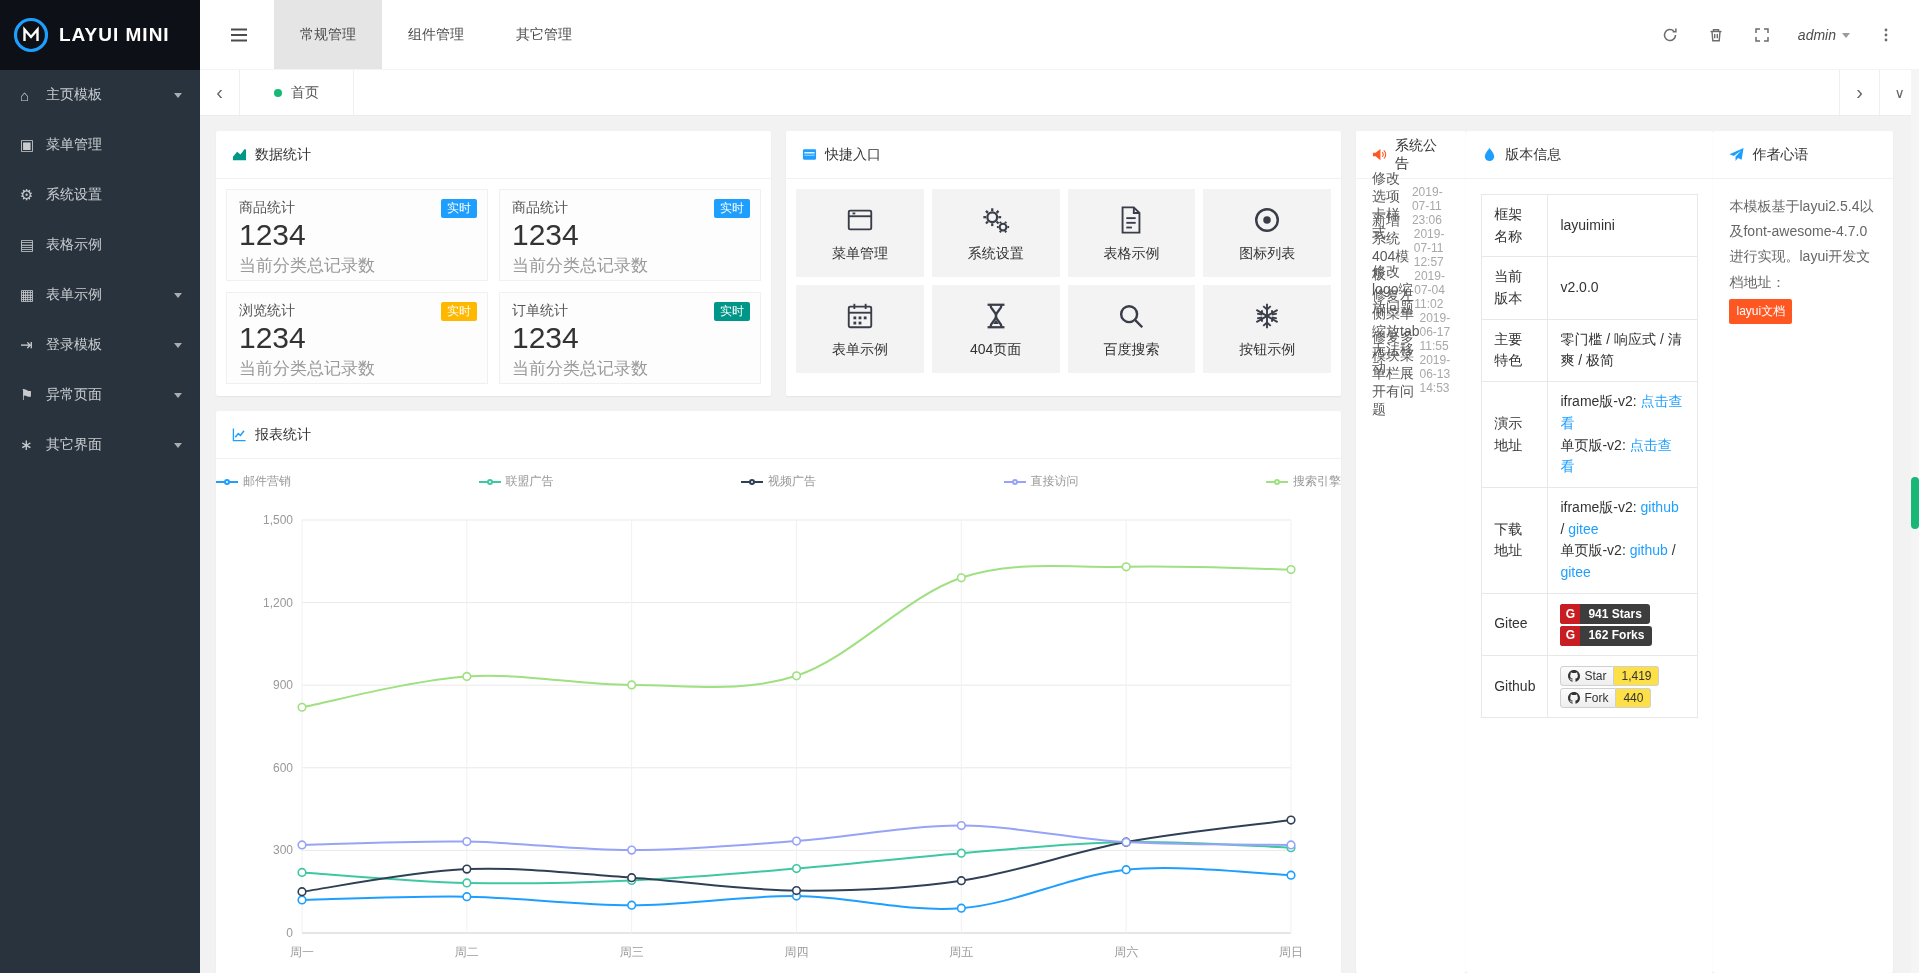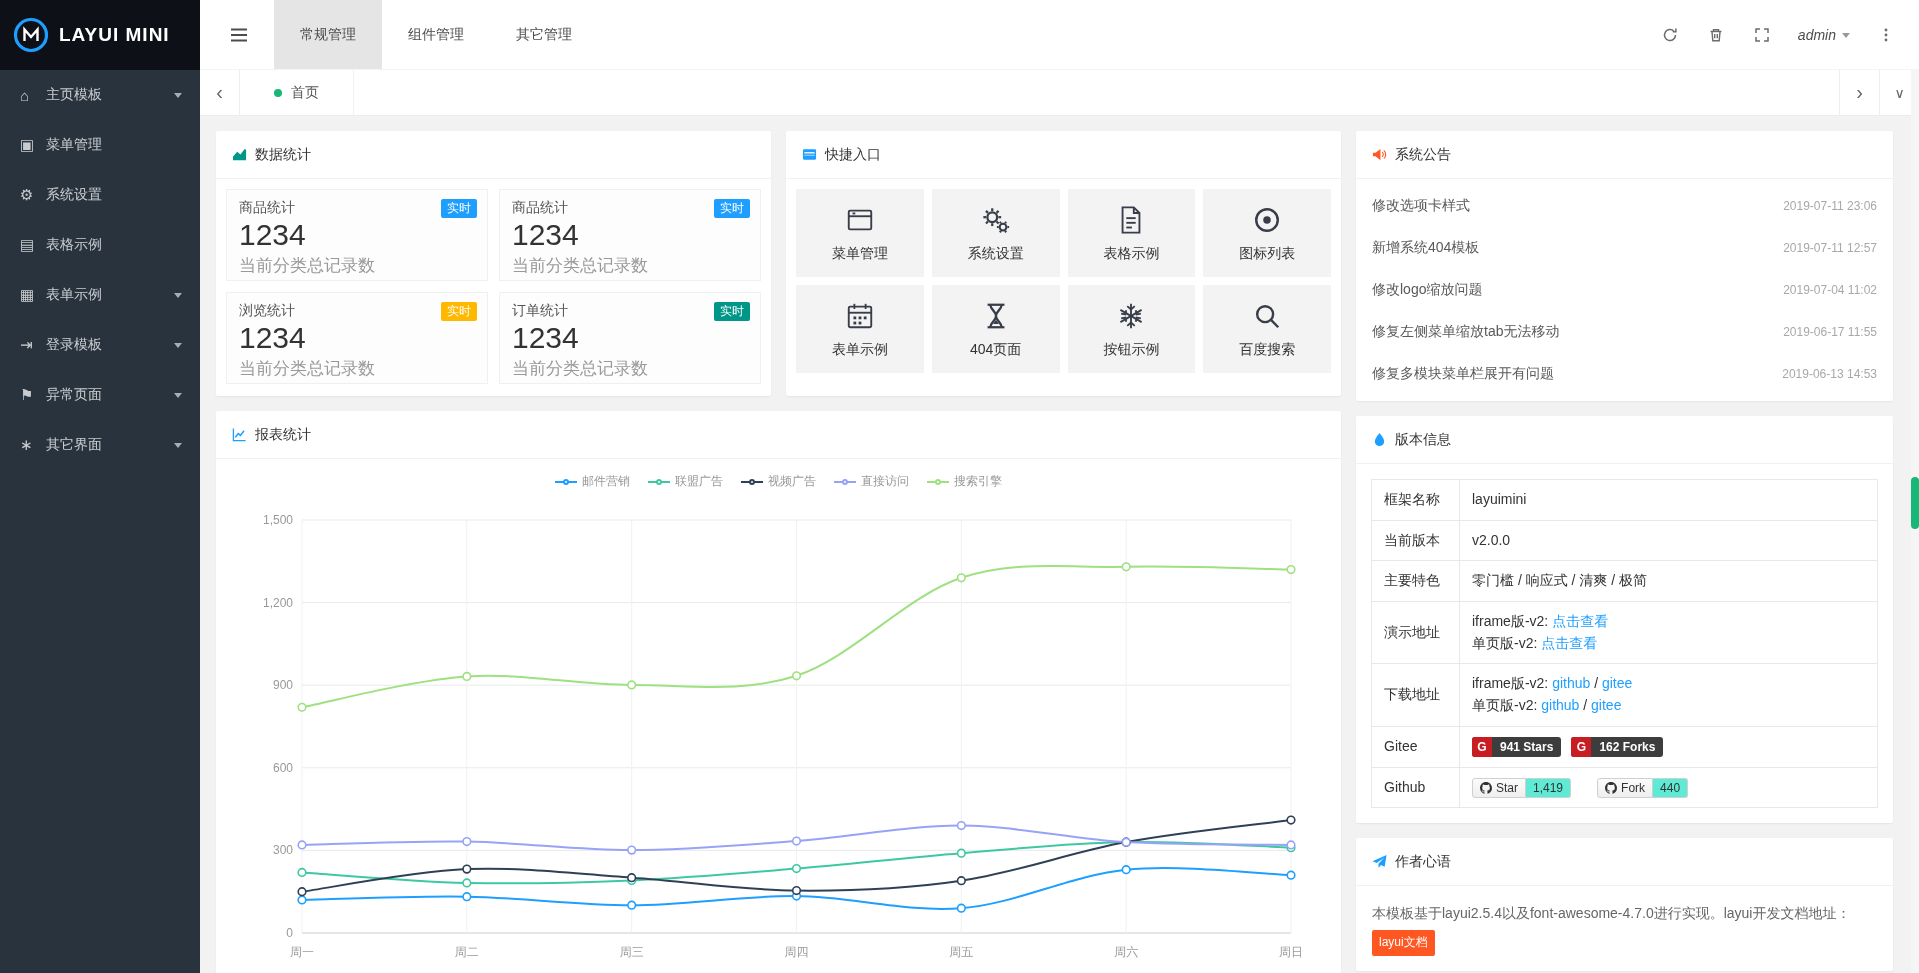--- a/index.html
+++ b/index.html
@@ -28,59 +28,59 @@
 .ts-btn{width:40px;display:flex;align-items:center;justify-content:center;color:#666;font-size:20px;cursor:pointer;}
 .ts-btn.left{border-right:1px solid #eee;}
 .ts-btn.bordered{border-left:1px solid #eee;}
 .ts-btn.small{font-size:14px;}
 .ts-tab{display:flex;align-items:center;gap:9px;padding:0 34px;font-size:14px;color:#555;border-right:1px solid #f0f0f0;cursor:pointer;}
 .ts-dot{width:8px;height:8px;border-radius:50%;}
 .ts-fill{flex:1;}
 
 .content{flex:1;background:#f2f2f2;padding:15px 26px 0 16px;display:flex;gap:15px;overflow:hidden;}
 .col-left{flex:1;min-width:0;display:flex;flex-direction:column;gap:15px;}
-.col-right{width:537px;flex-shrink:0;display:flex;flex-direction:column;gap:15px;}
+.col-right{width:537px;flex-shrink:0;display:flex;flex-direction:row;}
 .row1{display:flex;gap:15px;}
 .row1 .card{flex:1;height:265px;}
 .card{background:#fff;border-radius:2px;box-shadow:0 1px 2px rgba(0,0,0,.06);}
 .card-header{height:48px;display:flex;align-items:center;gap:8px;padding:0 16px;border-bottom:1px solid #f2f2f2;font-size:14px;color:#333;}
 .ch-icon{display:flex;align-items:center;}
 
 .stat-grid{display:grid;grid-template-columns:1fr 1fr;gap:11px;padding:10px;}
 .stat-box{border:1px solid #f0f0f0;background:#fdfdfd;height:92px;padding:9px 12px;position:relative;}
 .stat-label{font-size:14px;color:#555;}
 .stat-value{font-size:30px;color:#333;margin-top:1px;}
 .stat-desc{font-size:17px;color:#999;margin-top:2px;}
 .stat-badge{position:absolute;top:9px;right:10px;color:#fff;font-size:12px;padding:1px 6px;border-radius:2px;}
 
 .quick-grid{display:grid;grid-template-columns:repeat(4,1fr);gap:8px;padding:10px;}
 .quick-item{background:#f3f3f3;height:88px;display:flex;flex-direction:column;align-items:center;justify-content:center;gap:9px;font-size:14px;color:#333;cursor:pointer;}
 .q-icon{display:flex;align-items:center;height:32px;}
 
 .card-chart{flex:1;}
-.chart-legend{display:flex;justify-content:center;gap:18px;padding:14px 0 0;}
+.chart-legend{display:flex;justify-content:space-between;gap:18px;padding:14px 0 0;}
 .legend-item{display:flex;align-items:center;gap:5px;font-size:12px;color:#999;cursor:pointer;}
 .lg-line{width:22px;height:2px;position:relative;display:inline-block;}
 .lg-ring{position:absolute;left:50%;top:50%;transform:translate(-50%,-50%);width:6px;height:6px;border:2px solid;border-radius:50%;background:#fff;}
 .chart-wrap{padding:2px 16px 0;}
 
 .ann-list{padding:6px 0;}
 .ann-row{display:flex;justify-content:space-between;align-items:center;padding:0 16px;height:42px;font-size:14px;color:#595959;cursor:pointer;}
 .ann-time{color:#a8a8a8;font-size:12px;}
 
 .version-table{width:calc(100% - 30px);margin:15px;border-collapse:collapse;font-size:14px;color:#333;}
 .version-table td{border:1px solid #e8e8e8;padding:9px 12px;line-height:1.55;vertical-align:middle;}
 td.vlabel{width:88px;}
 a.link{color:#1E9FFF;text-decoration:none;cursor:pointer;}
 .gitee-badge{display:inline-flex;align-items:center;background:#3d3d3d;border-radius:3px;overflow:hidden;margin-right:10px;font-size:12px;height:20px;vertical-align:middle;cursor:pointer;}
 .gitee-g{background:#c71d23;color:#fff;width:20px;height:20px;display:inline-flex;align-items:center;justify-content:center;font-weight:bold;}
 .gitee-label{color:#fff;padding:0 8px;font-weight:bold;}
 .gh-badge{display:inline-flex;align-items:center;margin-right:26px;font-size:12px;height:20px;vertical-align:middle;cursor:pointer;}
 .gh-left{display:inline-flex;align-items:center;gap:4px;border:1px solid #d0d0d0;background:linear-gradient(#fcfcfc,#eee);padding:0 7px;height:20px;border-radius:3px 0 0 3px;color:#333;}
-.gh-right{display:inline-flex;align-items:center;border:1px solid #d0d0d0;border-left:none;background:#5eead4;padding:0 7px;height:20px;border-radius:0 3px 3px 0;color:#333;}
+.gh-right{display:inline-flex;align-items:center;border:1px solid #d0d0d0;border-left:none;background:#fde047;padding:0 7px;height:20px;border-radius:0 3px 3px 0;color:#333;}
 
 .author-body{padding:12px 16px;font-size:14px;color:#666;line-height:1.8;}
 .author-body p{margin:3px 0;}
 .badge-red{background:#FF5722;color:#fff;font-size:12px;padding:2px 7px;border-radius:2px;display:inline-block;cursor:pointer;}
 
 .scrollbar{position:fixed;top:70px;right:0;bottom:0;width:8px;background:#f5f5f5;}
 .scroll-thumb{position:absolute;top:407px;right:0;width:8px;height:52px;border-radius:4px;}
 </style>
 </head>
 <body>
@@ -346,37 +346,37 @@
                       <line x1="7" y1="4" x2="25" y2="4"></line>
                       <line x1="7" y1="28" x2="25" y2="28"></line>
                       <path d="M10 4c0 5.5 6 6.5 6 12s-6 6.5-6 12M22 4c0 5.5-6 6.5-6 12s6 6.5 6 12"></path>
                       <path d="M13 24.5h6l-3-4.5z" fill="#393D49" stroke="none"></path>
                     </svg>
                   </span>
                   <span>404页面</span>
                 </div>
                 <div class="quick-item">
                   <span class="q-icon">
+                    <svg width="30" height="30" viewBox="0 0 32 32" fill="none" stroke="#393D49" stroke-width="2.6">
+                      <circle cx="14" cy="14" r="8.5"></circle>
+                      <line x1="20.5" y1="20.5" x2="28" y2="28"></line>
+                    </svg>
+                  </span>
+                  <span>百度搜索</span>
+                </div>
+                <div class="quick-item">
+                  <span class="q-icon">
                     <svg width="30" height="30" viewBox="0 0 32 32" fill="none" stroke="#393D49" stroke-width="2">
                       <line x1="16" y1="3" x2="16" y2="29"></line>
                       <line x1="4.7" y1="9.5" x2="27.3" y2="22.5"></line>
                       <line x1="4.7" y1="22.5" x2="27.3" y2="9.5"></line>
                       <path d="M12 5.5 16 9l4-3.5M12 26.5 16 23l4 3.5M5.5 13.5 10 14.3l.9-4.4M26.5 18.5 22 17.7l-.9 4.4M5.5 18.5 10 17.7l.9 4.4M26.5 13.5 22 14.3l-.9-4.4"></path>
                     </svg>
                   </span>
                   <span>按钮示例</span>
-                </div>
-                <div class="quick-item">
-                  <span class="q-icon">
-                    <svg width="30" height="30" viewBox="0 0 32 32" fill="none" stroke="#393D49" stroke-width="2.6">
-                      <circle cx="14" cy="14" r="8.5"></circle>
-                      <line x1="20.5" y1="20.5" x2="28" y2="28"></line>
-                    </svg>
-                  </span>
-                  <span>百度搜索</span>
                 </div>
               </div>
           </section>
         </div>
         <section class="card card-chart">
           <div class="card-header">
             <span class="ch-icon">
                 <svg width="15" height="15" viewBox="0 0 16 16" fill="none" stroke="#1E9FFF">
                   <path d="M1.5 1.5v13h13" stroke-width="1.4"></path>
                   <path d="M3.5 11l3.2-4 2.3 2 3.8-5" stroke-width="1.6"></path>

